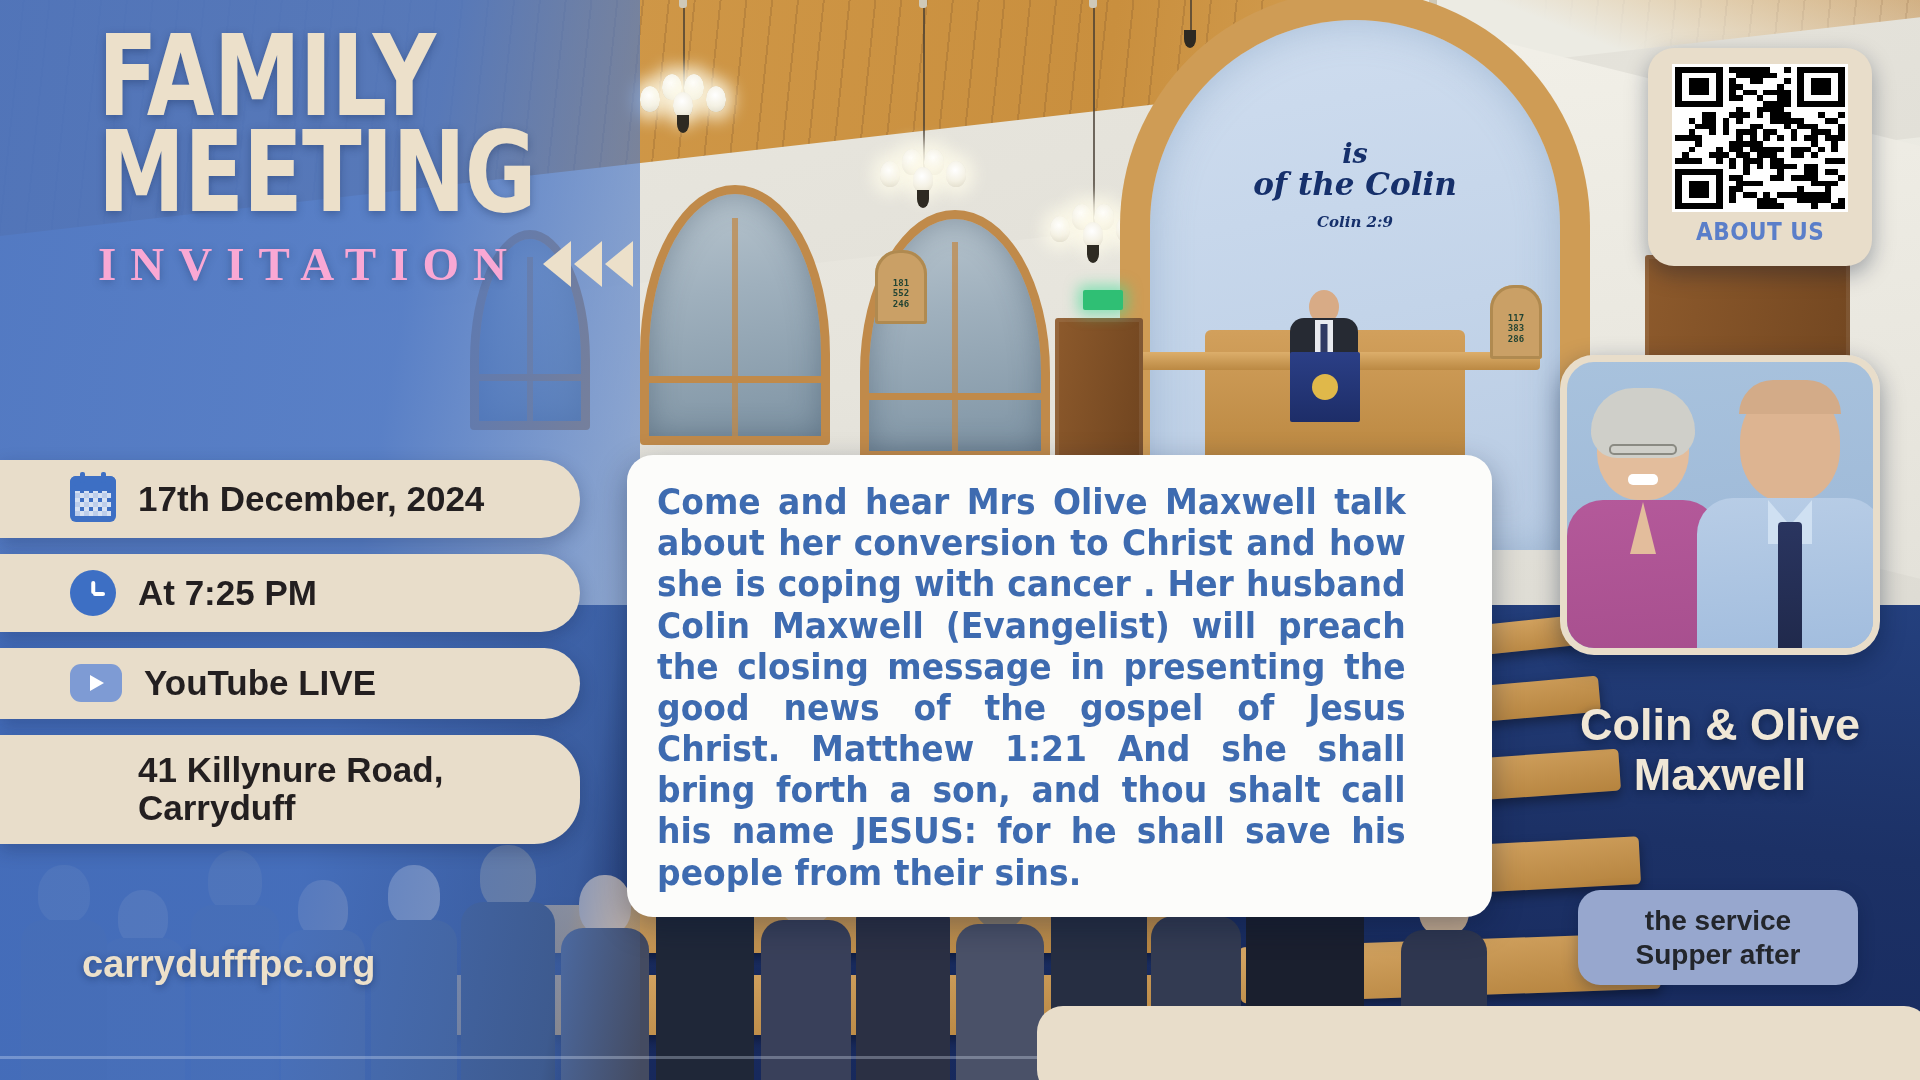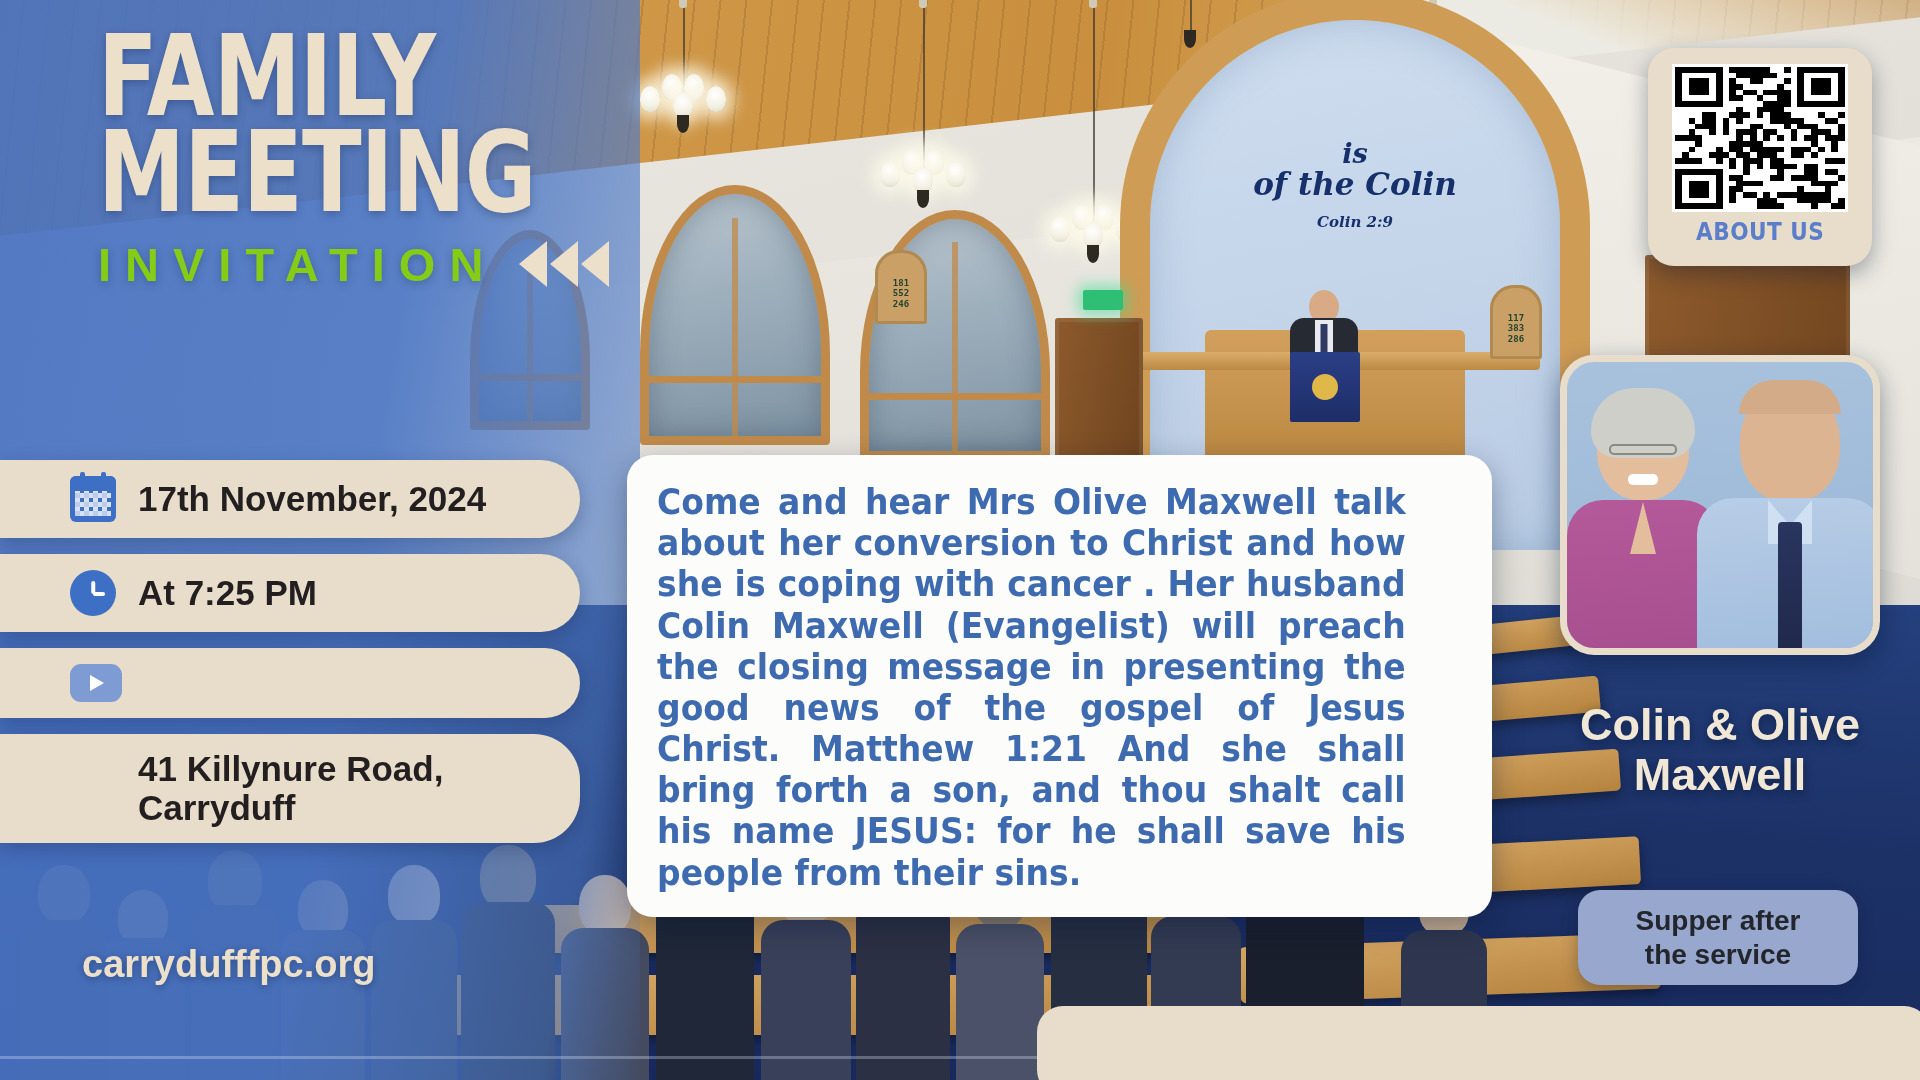--- a/index.html
+++ b/index.html
@@ -116,22 +116,22 @@
   .blue-ovl { position:absolute; left:0; top:0; width:640px; height:100%;
     background:linear-gradient(100deg,rgba(71,113,192,.93) 0%,rgba(74,117,196,.90) 55%,rgba(80,124,200,.58) 88%,rgba(86,130,205,0) 100%); }
 
   
   .headline { position:absolute; left:98px; top:28px; z-index:6; }
   .headline .ttl { color:#ece0ca; font-family:"DejaVu Sans", sans-serif; font-weight:700;
     font-size:112px; line-height:.86; letter-spacing:-1px;
     transform:scaleX(.78); transform-origin:left center;
     text-shadow:0 3px 10px rgba(20,40,80,.35); }
   .sub-row { display:flex; align-items:center; gap:22px; margin-top:16px; }
-  .headline .sub { color:#84cc16; font-size:47px; font-weight:700; letter-spacing:14px;
-    font-family:Liberation Sans, sans-serif; text-shadow:0 2px 8px rgba(20,40,80,.35); }
+  .headline .sub { color:#f9a8d4; font-size:47px; font-weight:700; letter-spacing:14px;
+    font-family:Liberation Serif, serif; text-shadow:0 2px 8px rgba(20,40,80,.35); }
   .rew { display:flex; gap:3px; }
   .rew i { width:0; height:0; border-style:solid; border-width:23px 28px 23px 0;
            border-color:transparent #ece0ca transparent transparent; display:block; }
 
   
   .pills { position:absolute; left:0; top:460px; z-index:6; width:580px; }
   .pill { display:flex; align-items:center; gap:22px;
     background:#e8ddca; border-radius:0 46px 46px 0; padding:16px 30px 16px 70px;
     margin-bottom:16px; box-shadow:0 6px 18px rgba(10,25,60,.25); }
   .pill .lbl { color:#231f20; font-size:35px; font-weight:700; line-height:1.1;
@@ -396,28 +396,29 @@
           <i></i>
           <i></i>
           <i></i>
         </div>
     </div>
   </div>
 
   <div class="pills">
     <div class="pill">
       <span class="ico ic-cal"></span>
-      <span class="lbl">17th November, 2024</span>
+      <span class="lbl">17th December, 2024</span>
     </div>
     <div class="pill">
       <span class="ico ic-clk"></span>
       <span class="lbl">At 7:25 PM</span>
     </div>
     <div class="pill">
       <span class="ico ic-yt"></span>
+      <span class="lbl">YouTube LIVE</span>
     </div>
     <div class="pill">
       <span class="ic-pin-wrap"><span class="ic-pin"></span></span>
       <span class="lbl">41 Killynure Road, Carryduff</span>
     </div>
   </div>
 
   <div class="contact">
     <div>carrydufffpc.org</div>
   </div>
@@ -1072,18 +1073,18 @@
       <div style="position:absolute;left:50%;transform:translateX(-50%);top:4px;width:102px;height:34px;border-radius:50px 50px 0 0;background:#d3ab88"></div>
       <div class="body" style="top:122px;width:186px;height:172px;background:linear-gradient(175deg,#b8cde6,#9fbbdd)"></div>
       <div style="position:absolute;left:50%;margin-left:-22px;top:124px;width:44px;height:44px;background:#cfe0f2;clip-path:polygon(50% 58%,100% 0,100% 100%,0 100%,0 0)"></div>
       <div style="position:absolute;left:50%;margin-left:-12px;top:146px;width:24px;height:150px;background:linear-gradient(180deg,#2a3560,#1e2748);border-radius:4px 4px 10px 10px"></div>
     </div>
   </div>
 
   <div class="names">Colin &amp; Olive Maxwell</div>
 
   <div class="supper">
+    <div>the service</div>
     <div>Supper after</div>
-    <div>the service</div>
   </div>
 
   <div class="bottombar"></div>
 </div>
 
 </body></html>

